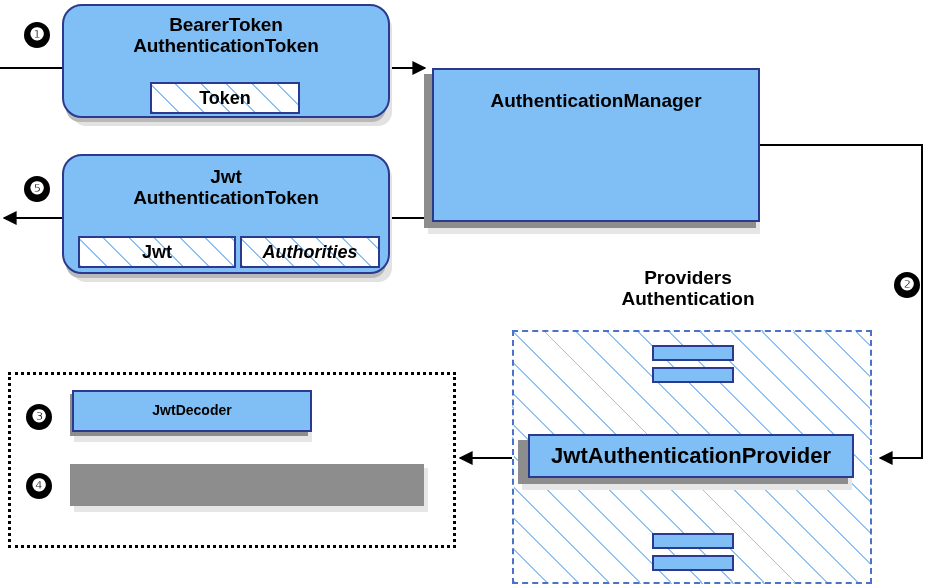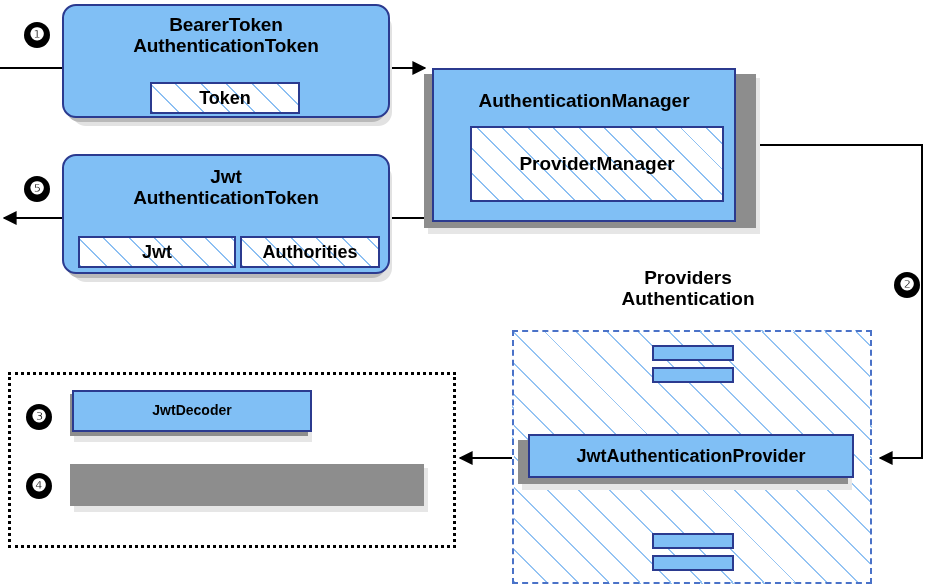--- a/index.html
+++ b/index.html
@@ -22,21 +22,21 @@
     left: 0; top: 0;
     width: 932px; height: 584px;
     pointer-events: none;
   }
   
   .card {
     position: absolute;
     box-sizing: border-box;
     background: #80bff5;
     border: 2px solid #2b3a8f;
-    border-radius: 14px;
+    border-radius: 20px;
     z-index: 3;
   }
   .card-shadow {
     position: absolute;
     box-sizing: border-box;
     background: #b9b9b9;
     border-radius: 14px;
     z-index: 1;
   }
   .card-shadow2 {
@@ -216,56 +216,53 @@
       <div>BearerToken</div>
       <div>AuthenticationToken</div>
     </div>
     <div class="slot" style="left:86px; top:76px; width:150px; height:32px;">
       <span class="slot-label" style="font-size:18px;">Token</span>
     </div>
   </div>
 
   <div class="sq-shadow2" style="left:428px; top:78px; width:332px; height:156px;"></div>
   <div class="sq-shadow" style="left:424px; top:74px; width:332px; height:154px;"></div>
-  <div class="sqbox" style="left:432px; top:68px; width:304px; height:154px; display:block;padding-left:44px;">
+  <div class="sqbox" style="left:432px; top:68px; width:328px; height:154px; display:block;padding-left:44px;">
     <div class="sq-label" style="position:absolute; left:0; right:0; top:20px; font-size:19px;">AuthenticationManager</div>
-    <div class="slot" style="left:36px; top:56px; width:254px; height:76px;">
-      <span class="slot-label" style="font-size:19px;">ProviderManager</span>
-    </div>
   </div>
 
   <div class="card-shadow2" style="left:72px; top:164px; width:320px; height:118px;"></div>
   <div class="card-shadow" style="left:66px; top:160px; width:320px; height:118px;"></div>
   <div class="card" style="left:62px; top:154px; width:328px; height:120px;">
     <div class="card-title" style="top:10px; font-size:19px;">
       <div>Jwt</div>
       <div>AuthenticationToken</div>
     </div>
     <div class="slot" style="left:14px; top:80px; width:158px; height:32px;">
       <span class="slot-label" style="font-size:18px;">Jwt</span>
     </div>
     <div class="slot" style="left:176px; top:80px; width:140px; height:32px;">
-      <span class="slot-label" style="font-size:18px;">Authorities</span>
+      <span class="slot-label" style="font-size:18px;font-style:italic;">Authorities</span>
     </div>
   </div>
 
   <div class="group-title" style="left:568px; top:268px; width:240px; font-size:19px;">
     <div>Providers</div>
     <div>Authentication</div>
   </div>
 
   <div class="group-blue" style="left:512px; top:330px; width:360px; height:254px;"></div>
 
   <div class="bar" style="left:652px; top:345px; width:82px; height:16px;"></div>
   <div class="bar" style="left:652px; top:367px; width:82px; height:16px;"></div>
 
   <div class="sq-shadow2" style="left:522px; top:444px; width:330px; height:46px;"></div>
   <div class="sq-shadow" style="left:518px; top:440px; width:330px; height:44px;"></div>
   <div class="sqbox" style="left:528px; top:434px; width:326px; height:44px;">
-    <span class="sq-label" style="font-size:18px;">JwtAuthenticationProvider</span>
+    <span class="sq-label" style="font-size:22px;">JwtAuthenticationProvider</span>
   </div>
 
   <div class="bar" style="left:652px; top:533px; width:82px; height:16px;"></div>
   <div class="bar" style="left:652px; top:555px; width:82px; height:16px;"></div>
 
   <div class="group-dotted" style="left:8px; top:372px; width:448px; height:176px;"></div>
 
   <div class="sq-shadow2" style="left:74px; top:398px; width:238px; height:44px;"></div>
   <div class="sq-shadow" style="left:70px; top:394px; width:238px; height:42px;"></div>
   <div class="sqbox" style="left:72px; top:390px; width:240px; height:42px;">

